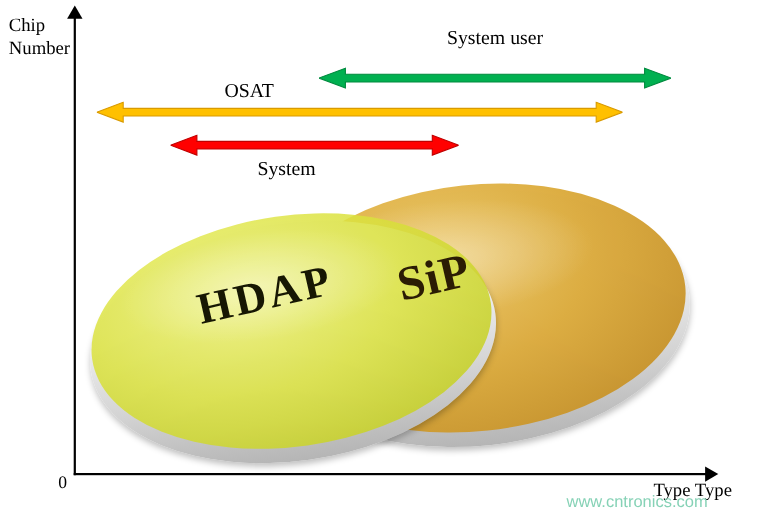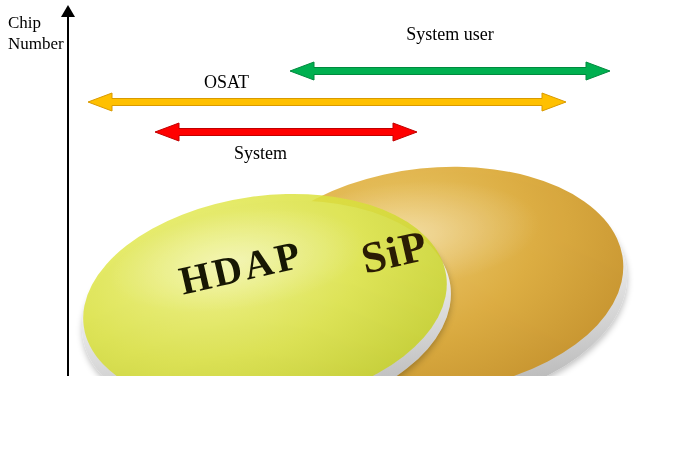--- a/index.html
+++ b/index.html
@@ -1,19 +1,19 @@
 <!DOCTYPE html>
 <html><head>
 <meta charset="utf-8">
 <style>
   html, body { margin: 0; padding: 0; background: #ffffff; }
   .canvas {
     position: relative;
     width: 698px;
-    height: 376px;
+    height: 466px;
     background: #ffffff;
     overflow: hidden;
     font-family: "Liberation Serif", serif;
     color: #000;
   }
 
   
   .y-axis {
     position: absolute; left: 67px; top: 16px;
     width: 2px; height: 416px; background: #000;

